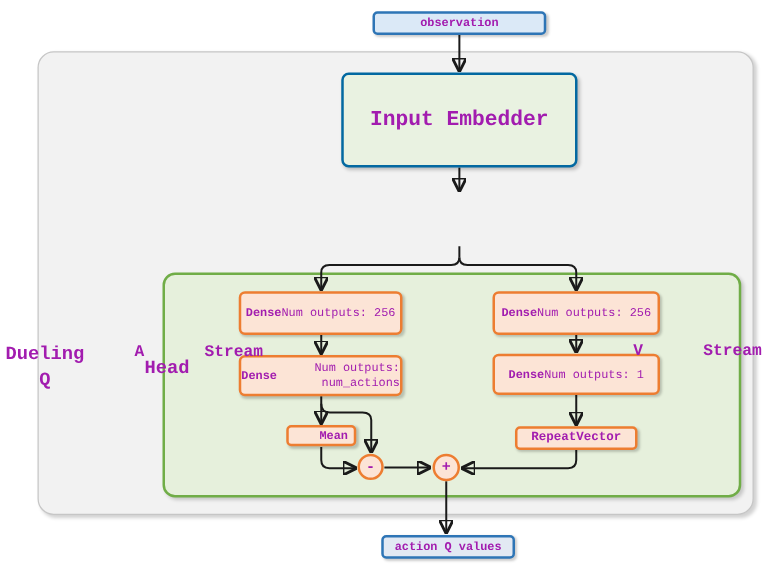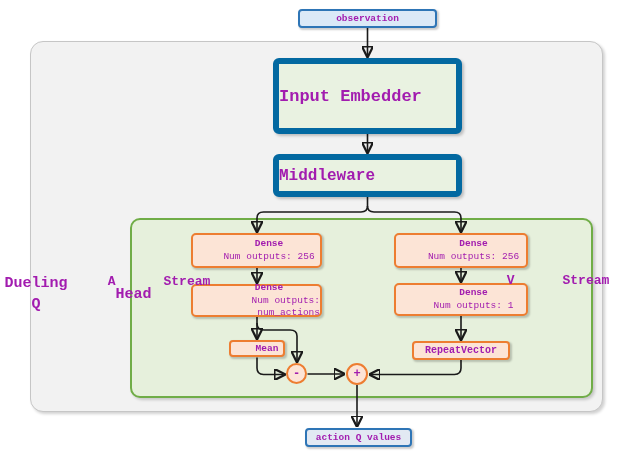--- a/index.html
+++ b/index.html
@@ -14,33 +14,32 @@
     background:#f2f2f2;border:1.5px solid #c6c6c6;
     box-shadow:2px 2px 3px rgba(0,0,0,0.18);
   }
   .inner-container{
     left:130px;top:218px;width:463px;height:180px;border-radius:10px;
     background:#e6f0dc;border:2px solid #70ad47;
     box-shadow:2px 2px 3px rgba(0,0,0,0.18);
   }
   
   .green-box{
-    background:#e9f2e1;border:6px solid #0369a1;border-radius:6px;
-    display:flex;align-items:center;justify-content:flex-start;
+    background:#e9f2e1;border:2px solid #0369a1;border-radius:6px;
+    display:flex;align-items:center;justify-content:center;
     font-weight:bold;box-shadow:2px 2px 3px rgba(0,0,0,0.22);
   }
   #input-embedder{left:273px;top:58px;width:189px;height:76px;font-size:17px;}
   #middleware{left:273px;top:154px;width:189px;height:43px;font-size:16px;}
   
   .orange-box{
     background:#fce4d6;border:2px solid #ed7d31;border-radius:5px;
-    display:flex;flex-direction:column;align-items:center;justify-content:center;
+    display:flex;flex-direction:row;align-items:center;justify-content:center;
     box-shadow:1.5px 1.5px 2px rgba(0,0,0,0.2);
     line-height:12px;
-    padding-left:25px;
   }
   .orange-box .t{font-weight:bold;font-size:9.5px;}
   .orange-box .s{font-size:9.5px;margin-top:1px;text-align:right;}
   #dense-a1{left:191px;top:233px;width:131px;height:35px;}
   #dense-a2{left:191px;top:284px;width:131px;height:33px;}
   #dense-v1{left:394px;top:233px;width:134px;height:35px;}
   #dense-v2{left:394px;top:283px;width:134px;height:33px;}
   .op-box{
     background:#fce4d6;border:2px solid #ed7d31;border-radius:4px;
     display:flex;align-items:center;justify-content:center;
@@ -106,23 +105,20 @@
   <div class="abs blue-box" id="observation-box">
     <span>observation</span>
   </div>
   <div class="abs blue-box" id="action-q-box">
     <span>action Q values</span>
   </div>
 
   <div class="abs green-box" id="input-embedder">
     <span>Input Embedder</span>
   </div>
-  <div class="abs green-box" id="middleware">
-    <span>Middleware</span>
-  </div>
 
   <div class="abs orange-box" id="dense-a1">
     <span class="t">Dense</span>
     <span class="s">Num outputs: 256</span>
   </div>
   <div class="abs orange-box" id="dense-a2">
     <span class="t">Dense</span>
     <span class="s">Num outputs: num_actions</span>
   </div>
   <div class="abs orange-box" id="dense-v1">

